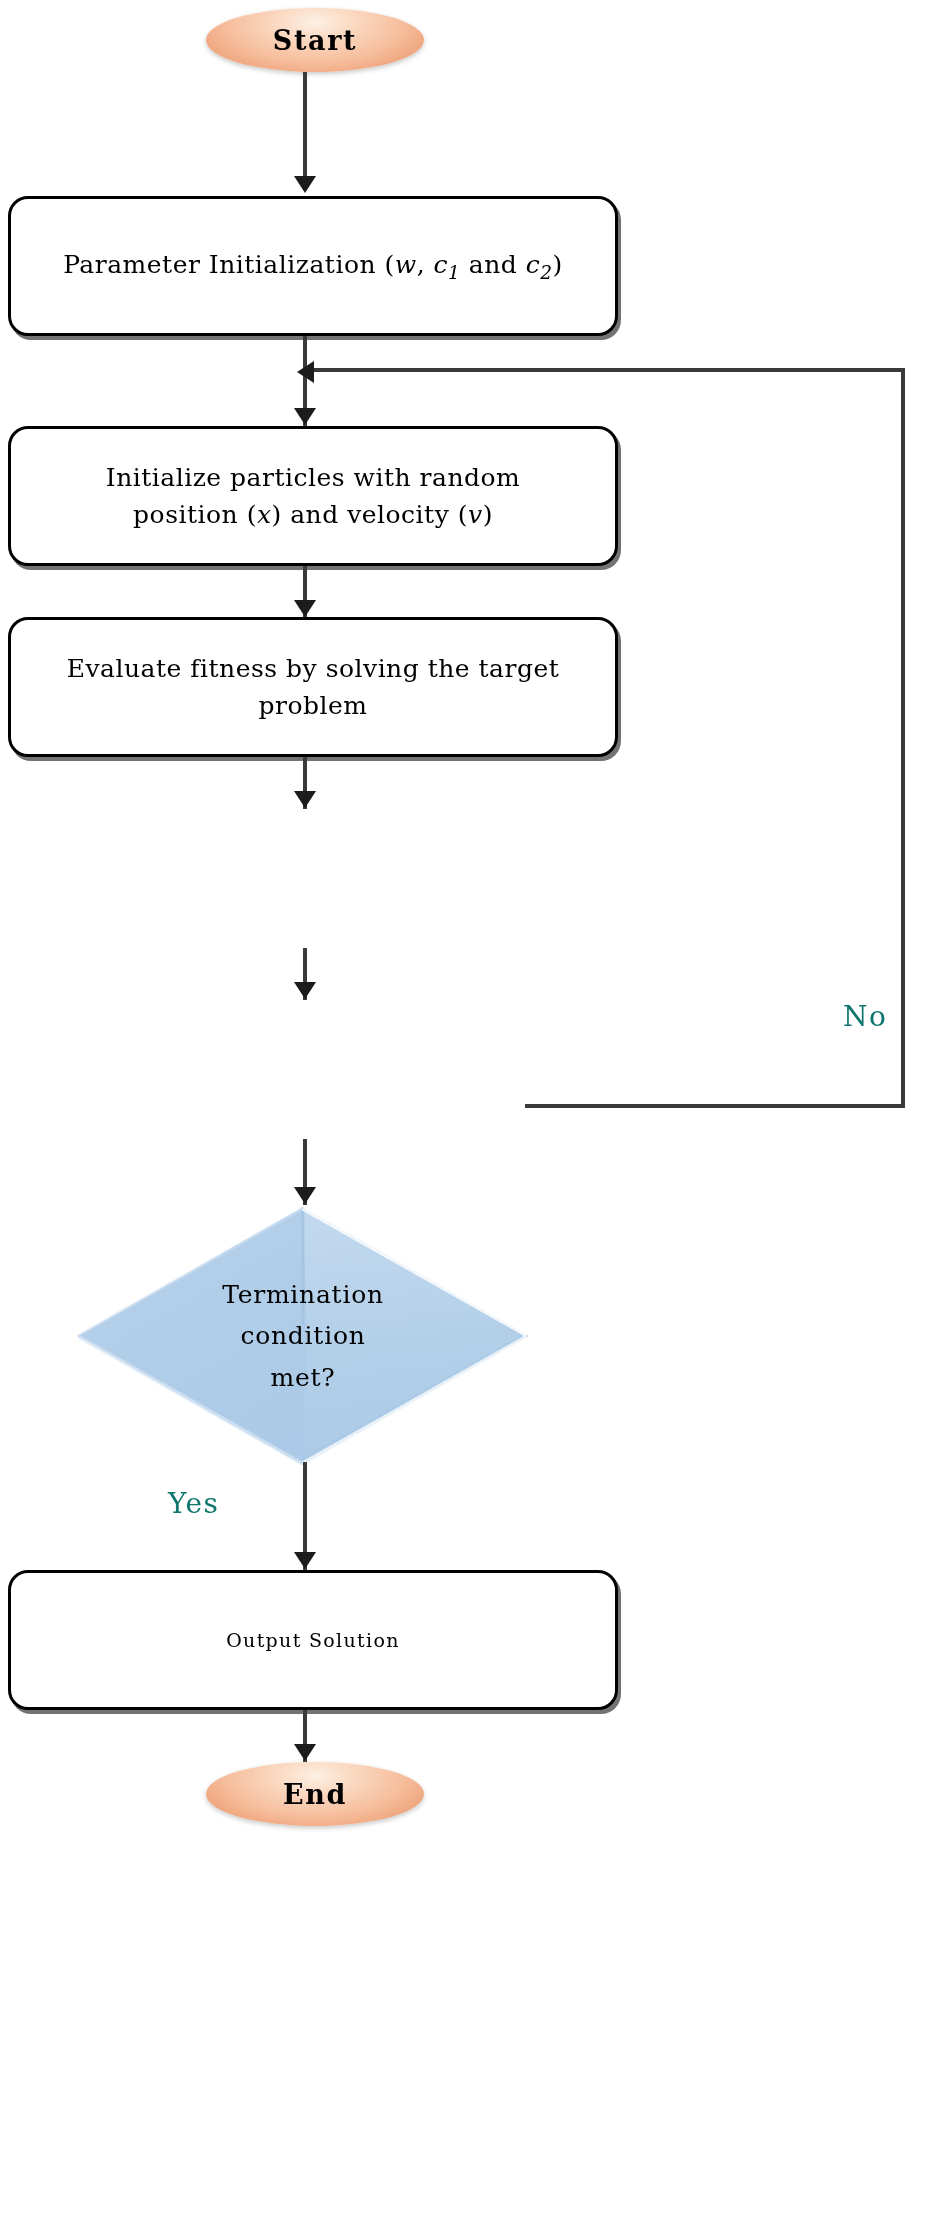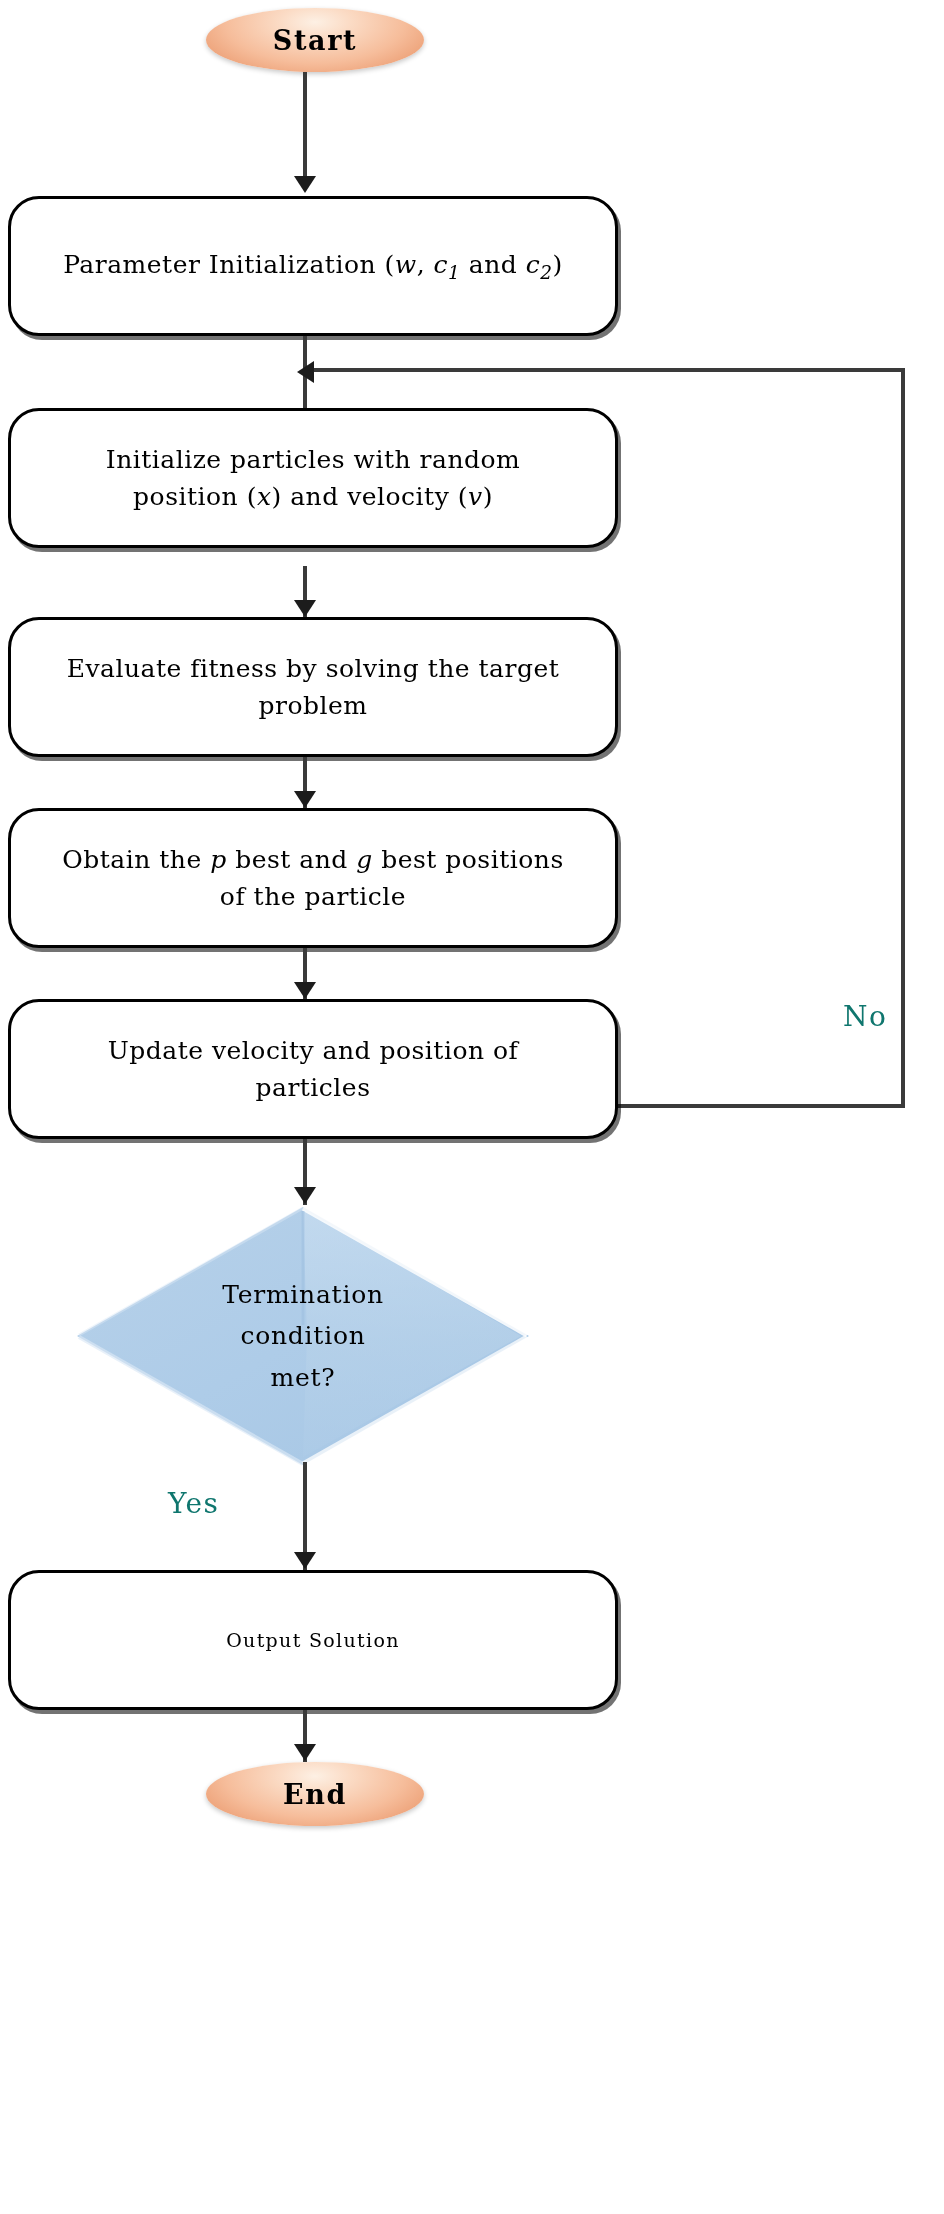--- a/index.html
+++ b/index.html
@@ -37,21 +37,21 @@
     color: #000;
     letter-spacing: 0.06em;
     font-weight: bold;
   }
 
   
   .pbox {
     position: absolute;
     background: #ffffff;
     border: 3px solid #000000;
-    border-radius: 31px;
+    border-radius: 20px;
     box-shadow: 3px 4px 0px rgba(0,0,0,0.55);
     display: flex;
     align-items: center;
     justify-content: center;
     text-align: center;
     color: #000;
     box-sizing: border-box;
     padding: 4px 16px;
   }
   .pbox .txt {
@@ -143,56 +143,44 @@
 
   <div class="hline" style="left:303px; top:368px; width:602px;"></div>
   <div class="arrow-left" style="left:297px; top:361px;"></div>
 
   <div class="vline" style="left:901px; top:368px; height:740px;"></div>
 
   <div class="hline" style="left:525px; top:1104px; width:380px;"></div>
 
   <div class="edge-label" style="left:843px; top:1000px; font-size:28px;">No</div>
 
-  <div class="pbox" style="left:8px; top:408px; width:610px; height:140px;">
+  <div class="pbox" style="left:8px; top:426px; width:610px; height:140px;">
     <div class="txt" style="font-size:25px;">
       <span>Initialize particles with random</span><br>
       <span>position (</span><span class="ital">x</span><span>) and velocity (</span><span class="ital">v</span><span>)</span>
     </div>
   </div>
 
   <div class="vline" style="left:303px; top:566px; height:52px;"></div>
   <div class="arrow-down" style="left:294px; top:600px;"></div>
 
   <div class="pbox" style="left:8px; top:617px; width:610px; height:140px;">
     <div class="txt" style="font-size:25px;">
       <span>Evaluate fitness by solving the target</span><br>
       <span>problem</span>
     </div>
   </div>
 
   <div class="vline" style="left:303px; top:757px; height:52px;"></div>
   <div class="arrow-down" style="left:294px; top:791px;"></div>
 
-  <div class="pbox" style="left:8px; top:808px; width:610px; height:140px;">
-    <div class="txt" style="font-size:25px;">
-      <span>Obtain the </span><span class="ital">p</span><span> best and </span><span class="ital">g</span><span> best positions</span><br>
-      <span>of the particle</span>
-    </div>
-  </div>
 
   <div class="vline" style="left:303px; top:948px; height:52px;"></div>
   <div class="arrow-down" style="left:294px; top:982px;"></div>
 
-  <div class="pbox" style="left:8px; top:999px; width:610px; height:140px;">
-    <div class="txt" style="font-size:25px;">
-      <span>Update velocity and position of</span><br>
-      <span>particles</span>
-    </div>
-  </div>
 
   <div class="vline" style="left:303px; top:1139px; height:66px;"></div>
   <div class="arrow-down" style="left:294px; top:1187px;"></div>
 
   <div class="diamond-wrap" style="left:75px; top:1205px; width:456px; height:262px;">
     <svg width="456" height="262" viewBox="0 0 456 262">
       <defs>
         <linearGradient id="dgTop" x1="0" y1="0" x2="0" y2="1">
           <stop offset="0%" stop-color="#cfe2f3"></stop>
           <stop offset="55%" stop-color="#b9d3ea"></stop>

